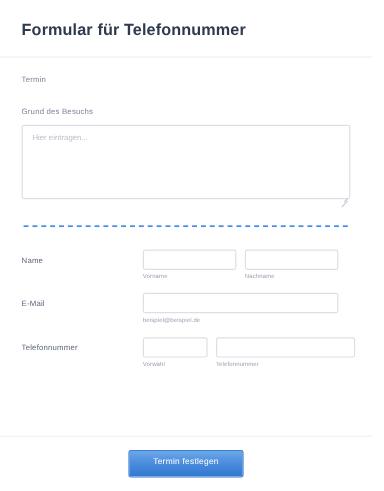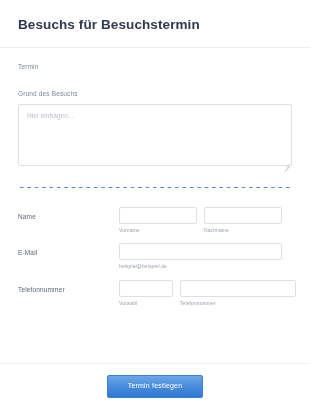--- a/index.html
+++ b/index.html
@@ -190,21 +190,21 @@
     min-width: 88px;
     text-align: center;
   }
 </style>
 </head>
 <body>
 
 <div class="form-card">
 
   <div class="form-header">
-    <h1 class="form-title">Besuchs für Besuchstermin</h1>
+    <h1 class="form-title">Formular für Telefonnummer</h1>
   </div>
 
   <div class="form-body">
 
     <div class="field-block termin-block">
       <span class="block-label">Termin</span>
     </div>
 
     <div class="field-block">
       <span class="block-label reason-label">Grund des Besuchs</span>

